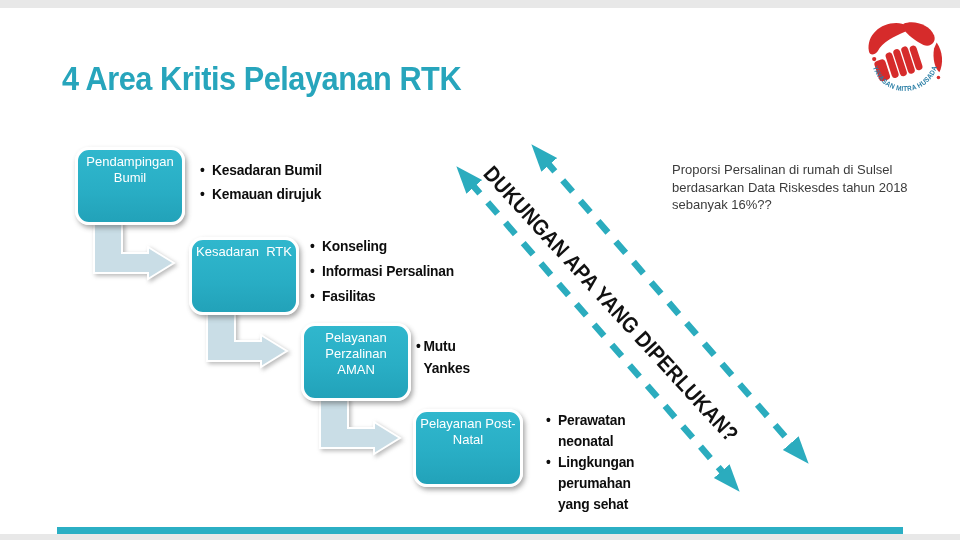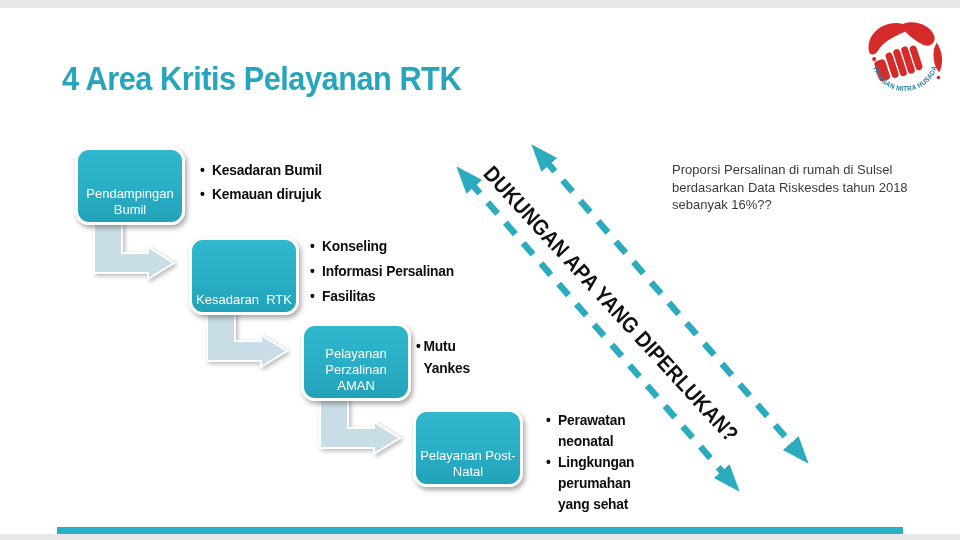--- a/index.html
+++ b/index.html
@@ -12,21 +12,21 @@
     position:absolute; left:62px; top:52px;
     font-size:33px; font-weight:bold; color:#27a5bc;
     letter-spacing:-0.5px; white-space:nowrap;
     transform:scaleX(0.93); transform-origin:left top;
   }
   .step-box {
     position:absolute; width:110px; height:78px; box-sizing:border-box;
     background:linear-gradient(180deg,#30b7cd 0%, #29aec5 55%, #22a2b9 100%);
     border:3px solid #ffffff; border-radius:14px;
     box-shadow:2px 3px 5px rgba(60,60,60,0.45);
-    display:flex; align-items:flex-end; justify-content:center;
+    display:flex; align-items:flex-start; justify-content:center;
     color:#ffffff; font-size:13px; line-height:16px; text-align:center;
     padding:4px; white-space:pre-wrap; z-index:3;
   }
   .box1 { left:75px;  top:139px; }
   .box2 { left:189px; top:229px; }
   .box3 { left:301px; top:315px; }
   .box4 { left:413px; top:401px; }
   .connector { position:absolute; z-index:1; filter:drop-shadow(2px 2px 2px rgba(80,80,80,0.4)); }
   .conn1 { left:86px;  top:213px; }
   .conn2 { left:199px; top:301px; }

